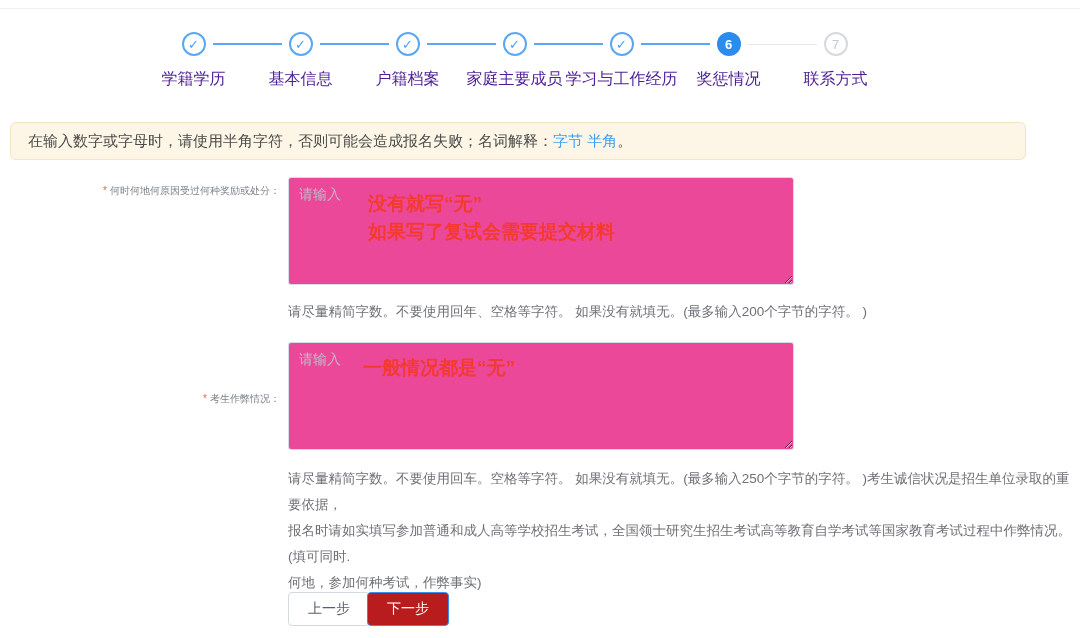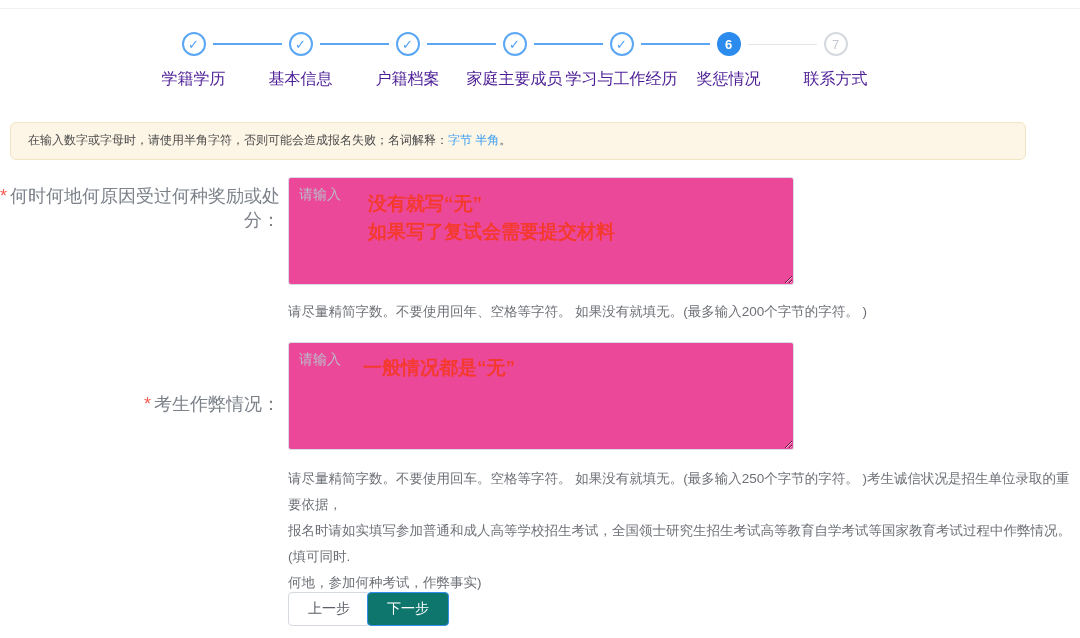--- a/index.html
+++ b/index.html
@@ -17,42 +17,42 @@
   .step.active .circle { background:#2b8ced; color:#fff; font-weight:bold; }
   .step.upcoming .circle { border:2px solid #d6d9e0; color:#c3c7cf; }
   .step:not(:last-child)::after { content:""; position:absolute; top:11px;
       left:calc(50% + 19px); width:69px; height:2px; background:#5ba7f3; }
   .step.active::after { background:#e3e5e9; height:1px; top:12px; }
   .step-label { margin-top:13px; font-size:16px; color:#4c1d95; white-space:nowrap; }
 
   
   .notice { position:absolute; top:122px; left:10px; width:1016px; height:38px;
             background:#fdf6e7; border:1px solid #f1e5c3; border-radius:6px;
-            font-size:12px; color:#4b4b4b; line-height:35px; padding:0 17px; }
+            font-size:15px; color:#4b4b4b; line-height:35px; padding:0 17px; }
   .notice .link { color:#3d9df2; text-decoration:none; cursor:pointer; }
 
   
-  .flabel { position:absolute; left:0; width:280px; text-align:right; font-size:18px; color:#7c818a; }
+  .flabel { position:absolute; left:0; width:280px; text-align:right; font-size:10px; color:#7c818a; }
   .flabel .star { color:#f55b51; margin-right:3px; }
   .ta-wrap { position:absolute; left:288px; width:506px; height:108px; }
   textarea { width:100%; height:100%; border:1px solid #d8dce4; border-radius:3px;
              padding:8px 10px; font-size:14px; font-family:inherit; color:#333;
              resize:both; outline:none; background:#ec4899; }
   textarea::placeholder { color:#b8bfca; }
   .anno { position:absolute; color:#f43a2e; font-size:19px; line-height:28px;
           font-weight:600; pointer-events:none; white-space:nowrap; }
   .helper { position:absolute; left:288px; font-size:13.5px; color:#6d7076; }
   .helper-multi { width:792px; line-height:26px; }
 
   
   .btn { position:absolute; top:592px; height:32px; border-radius:4px; font-size:14px;
          font-family:inherit; cursor:pointer; display:inline-flex; align-items:center;
          justify-content:center; padding:16px 19px; }
   .btn-prev { left:288px; background:#fff; border:1px solid #d5d9e0; color:#5a5e66; }
-  .btn-next { left:367px; background:#0f766e; border:1px solid #3490ec; color:#fff; }
+  .btn-next { left:367px; background:#b91c1c; border:1px solid #3490ec; color:#fff; }
 </style>
 </head>
 <body>
 
 <div class="topline"></div>
 
 <div class="stepper">
   <div class="step done">
     <div class="circle">✓</div>
     <div class="step-label">学籍学历</div>

